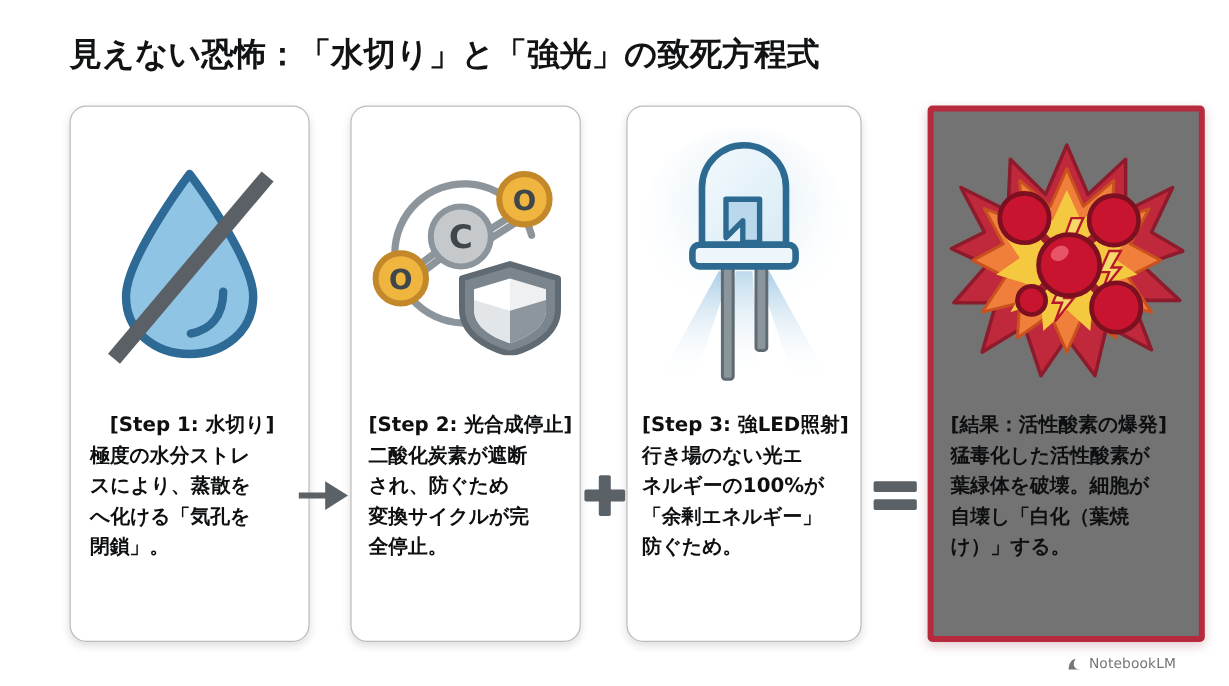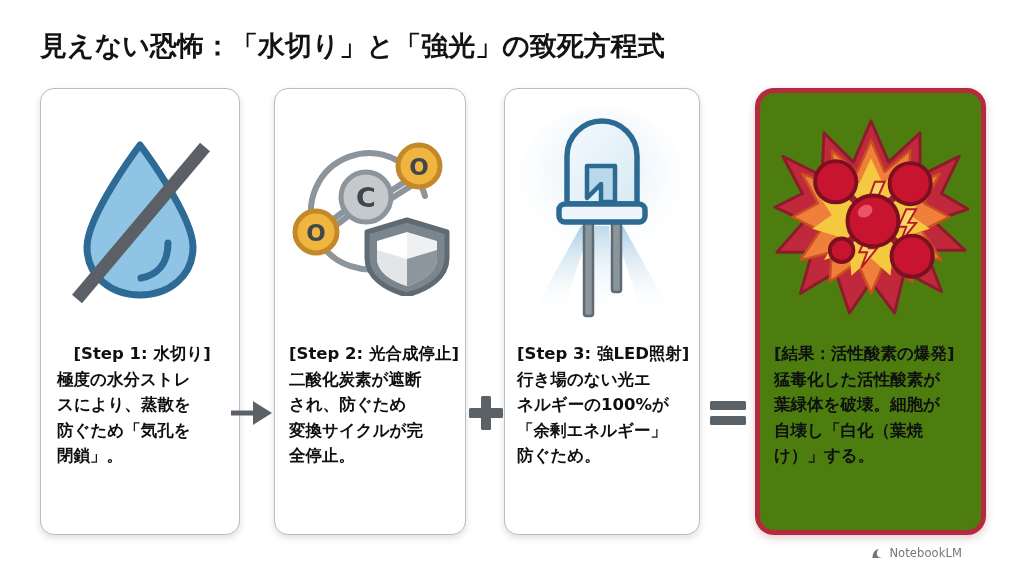--- a/index.html
+++ b/index.html
@@ -13,20 +13,21 @@
     font-family: "DejaVu Sans", "Liberation Sans", sans-serif;
     overflow: hidden;
     position: relative;
   }
 
   #infographic {
     position: absolute;
     inset: 0;
     width: 984px;
     height: 572px;
+    margin-left: 18px;
   }
 
   
   #page-title {
     position: absolute;
     left: 40px;
     top: 30px;
     font-size: 27px;
     font-weight: bold;
     color: #111315;
@@ -57,23 +58,23 @@
     flex-direction: column;
     align-items: center;
     overflow: hidden;
   }
   .panel.p1 { left: 40px;  width: 200px; }
   .panel.p2 { left: 274px; width: 192px; }
   .panel.p3 { left: 504px; width: 196px; }
   .panel.p4 {
     left: 755px;
     width: 231px;
-    background: #4d7c0f;
+    background: #737373;
     border: 5px solid #b52a3d;
-    border-radius: 19px;
+    border-radius: 4px;
     box-shadow: 0 3px 9px rgba(120,20,35,0.22);
   }
 
   .panel-icon {
     width: 100%;
     height: 252px;
     display: flex;
     align-items: center;
     justify-content: center;
     flex: none;
@@ -139,21 +140,21 @@
       <div class="panel-icon">
         <svg width="150" height="185" viewBox="0 0 150 185">
           <path d="M75 22 C75 22 128 92 128 124 C128 153 104 172 75 172 C46 172 22 153 22 124 C22 92 75 22 75 22 Z" fill="#8fc4e5" stroke="#2e6a96" stroke-width="7" stroke-linejoin="round"></path>
           <path d="M103 120 C103 141 92 152 76 155" fill="none" stroke="#2e6a96" stroke-width="7" stroke-linecap="round"></path>
           <line x1="12" y1="176" x2="140" y2="24" stroke="#5a6066" stroke-width="13" stroke-linecap="butt"></line>
         </svg>
       </div>
       <div class="panel-caption">　[Step 1: 水切り]
 極度の水分ストレ
 スにより、蒸散を
-防ぐため「気孔を
+へ化ける「気孔を
 閉鎖」。</div>
     </div>
 
     <div class="panel p2">
       <div class="panel-icon">
         <svg width="162" height="162" viewBox="0 0 162 162">
 
           <path d="M136 62 A58 58 0 1 0 108 128" fill="none" stroke="#8c959c" stroke-width="6" stroke-linecap="round"></path>
 
           <line x1="81" y1="70" x2="122" y2="44" stroke="#8c959c" stroke-width="6"></line>

